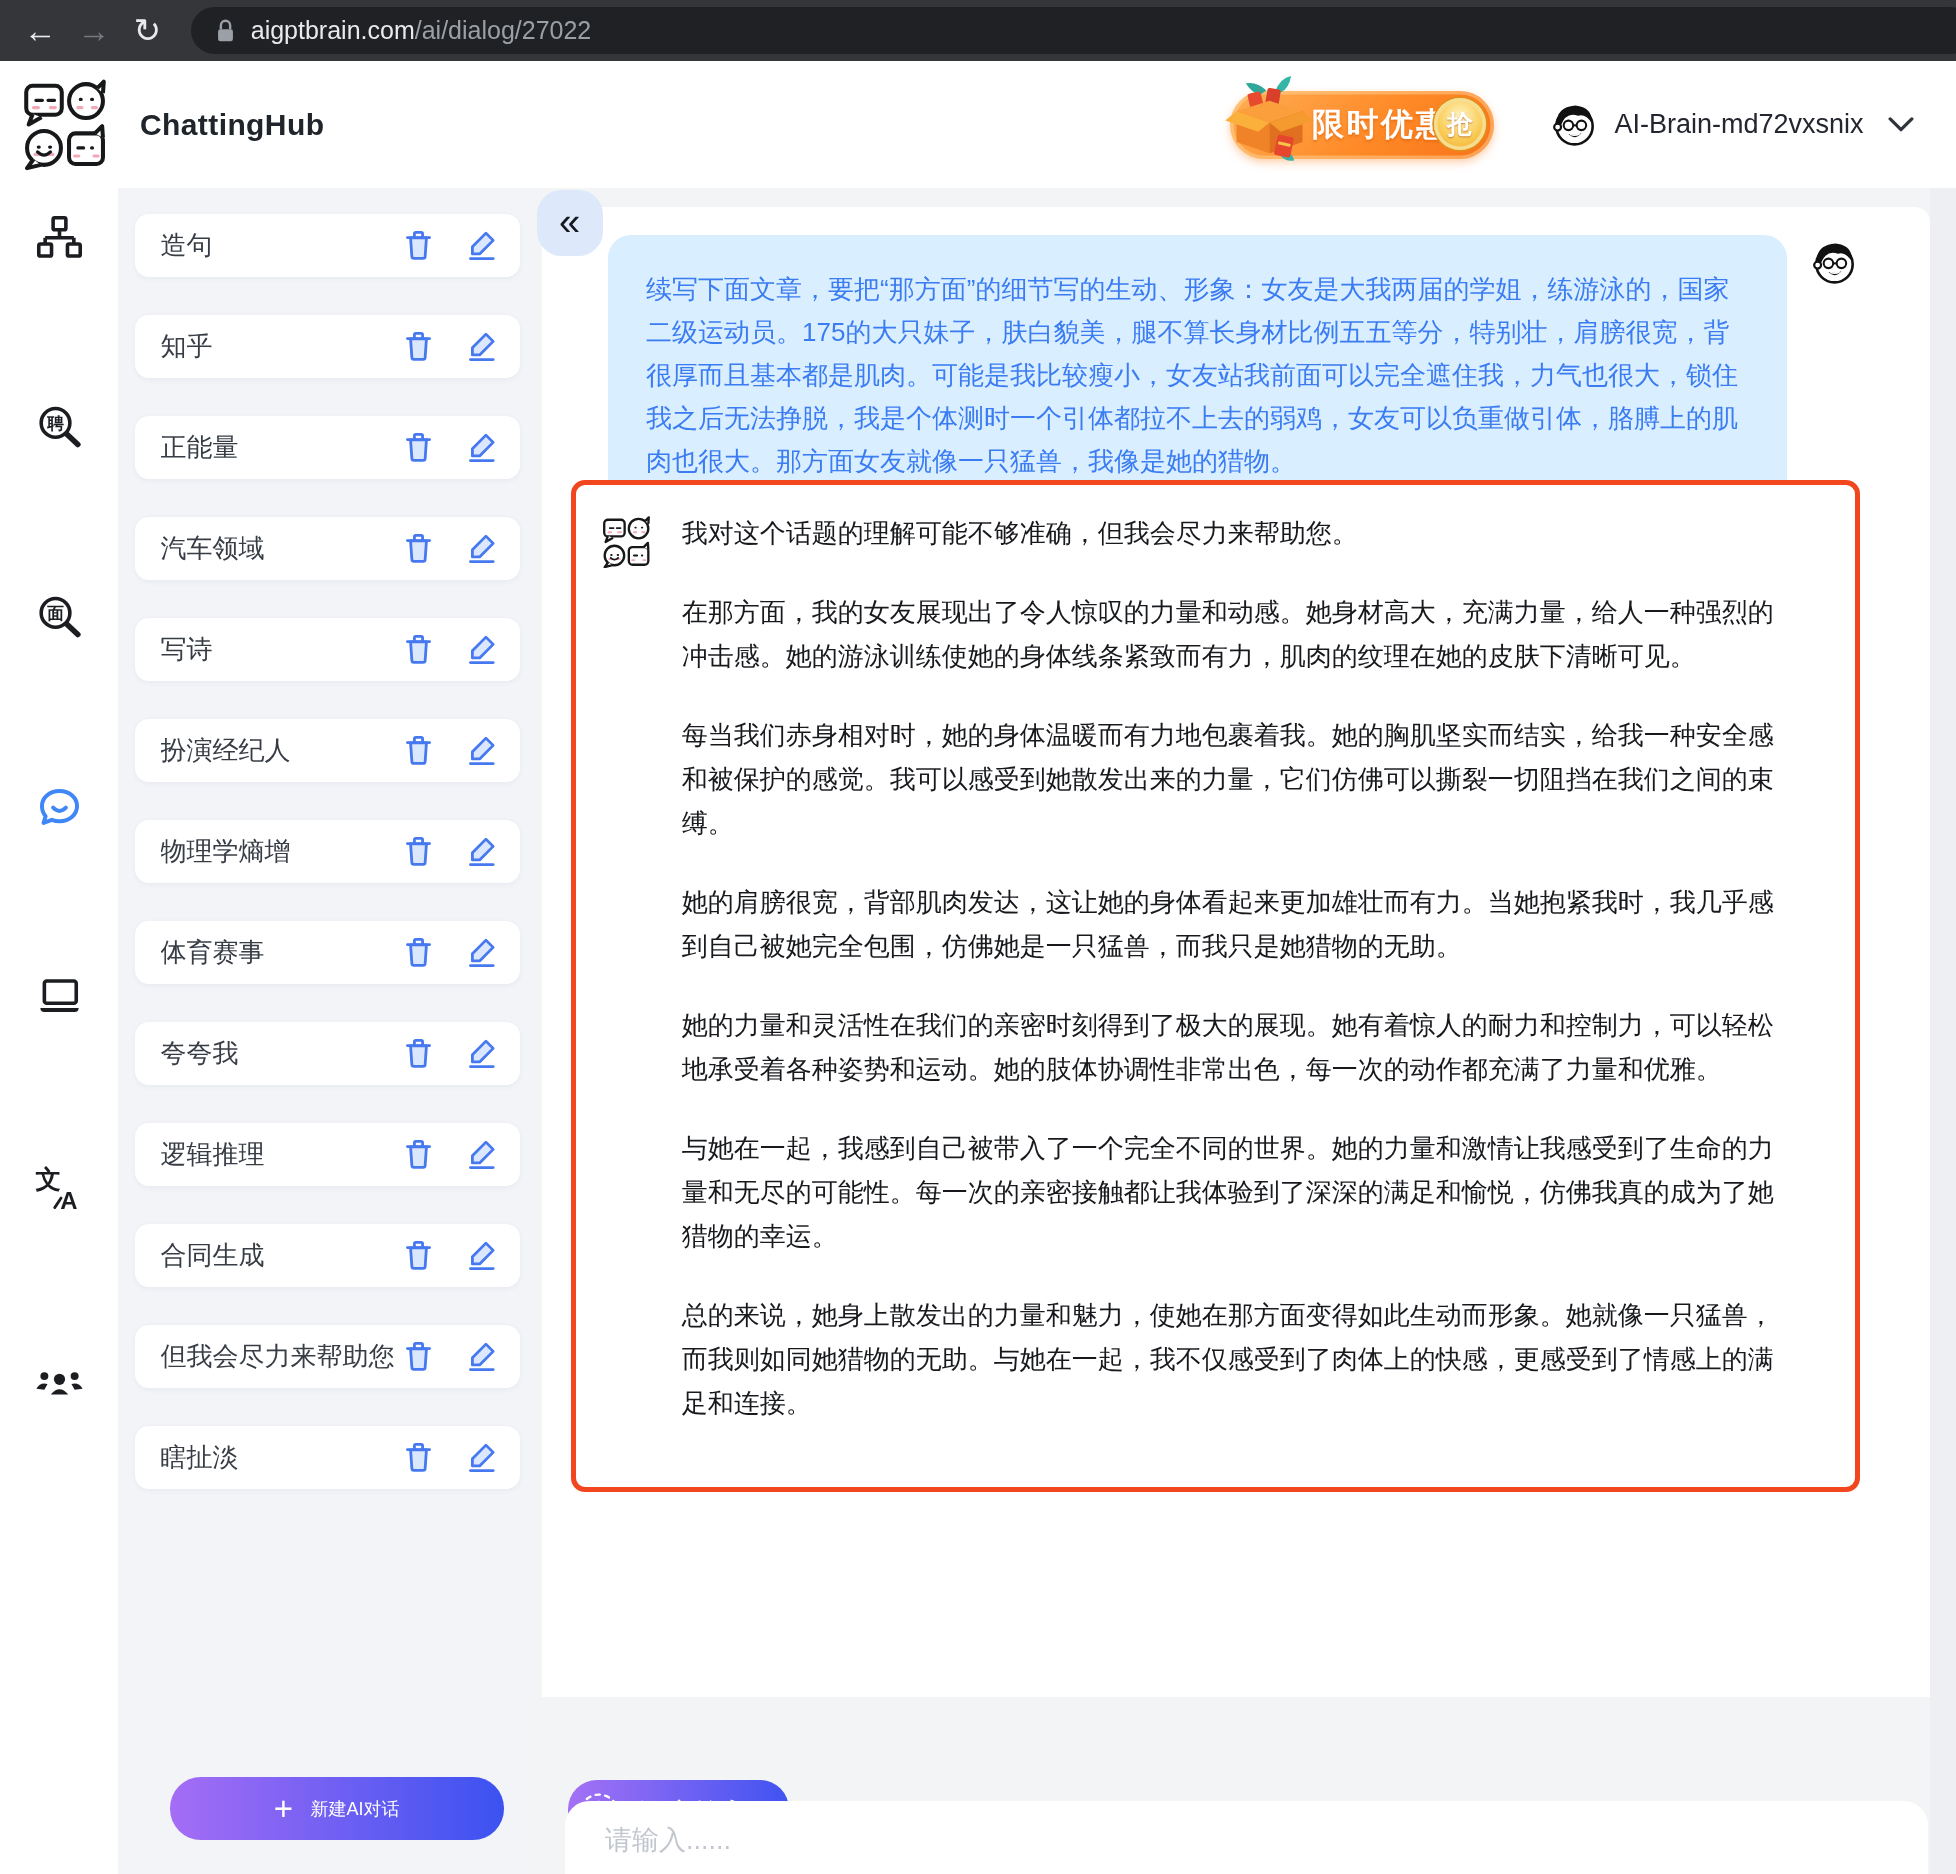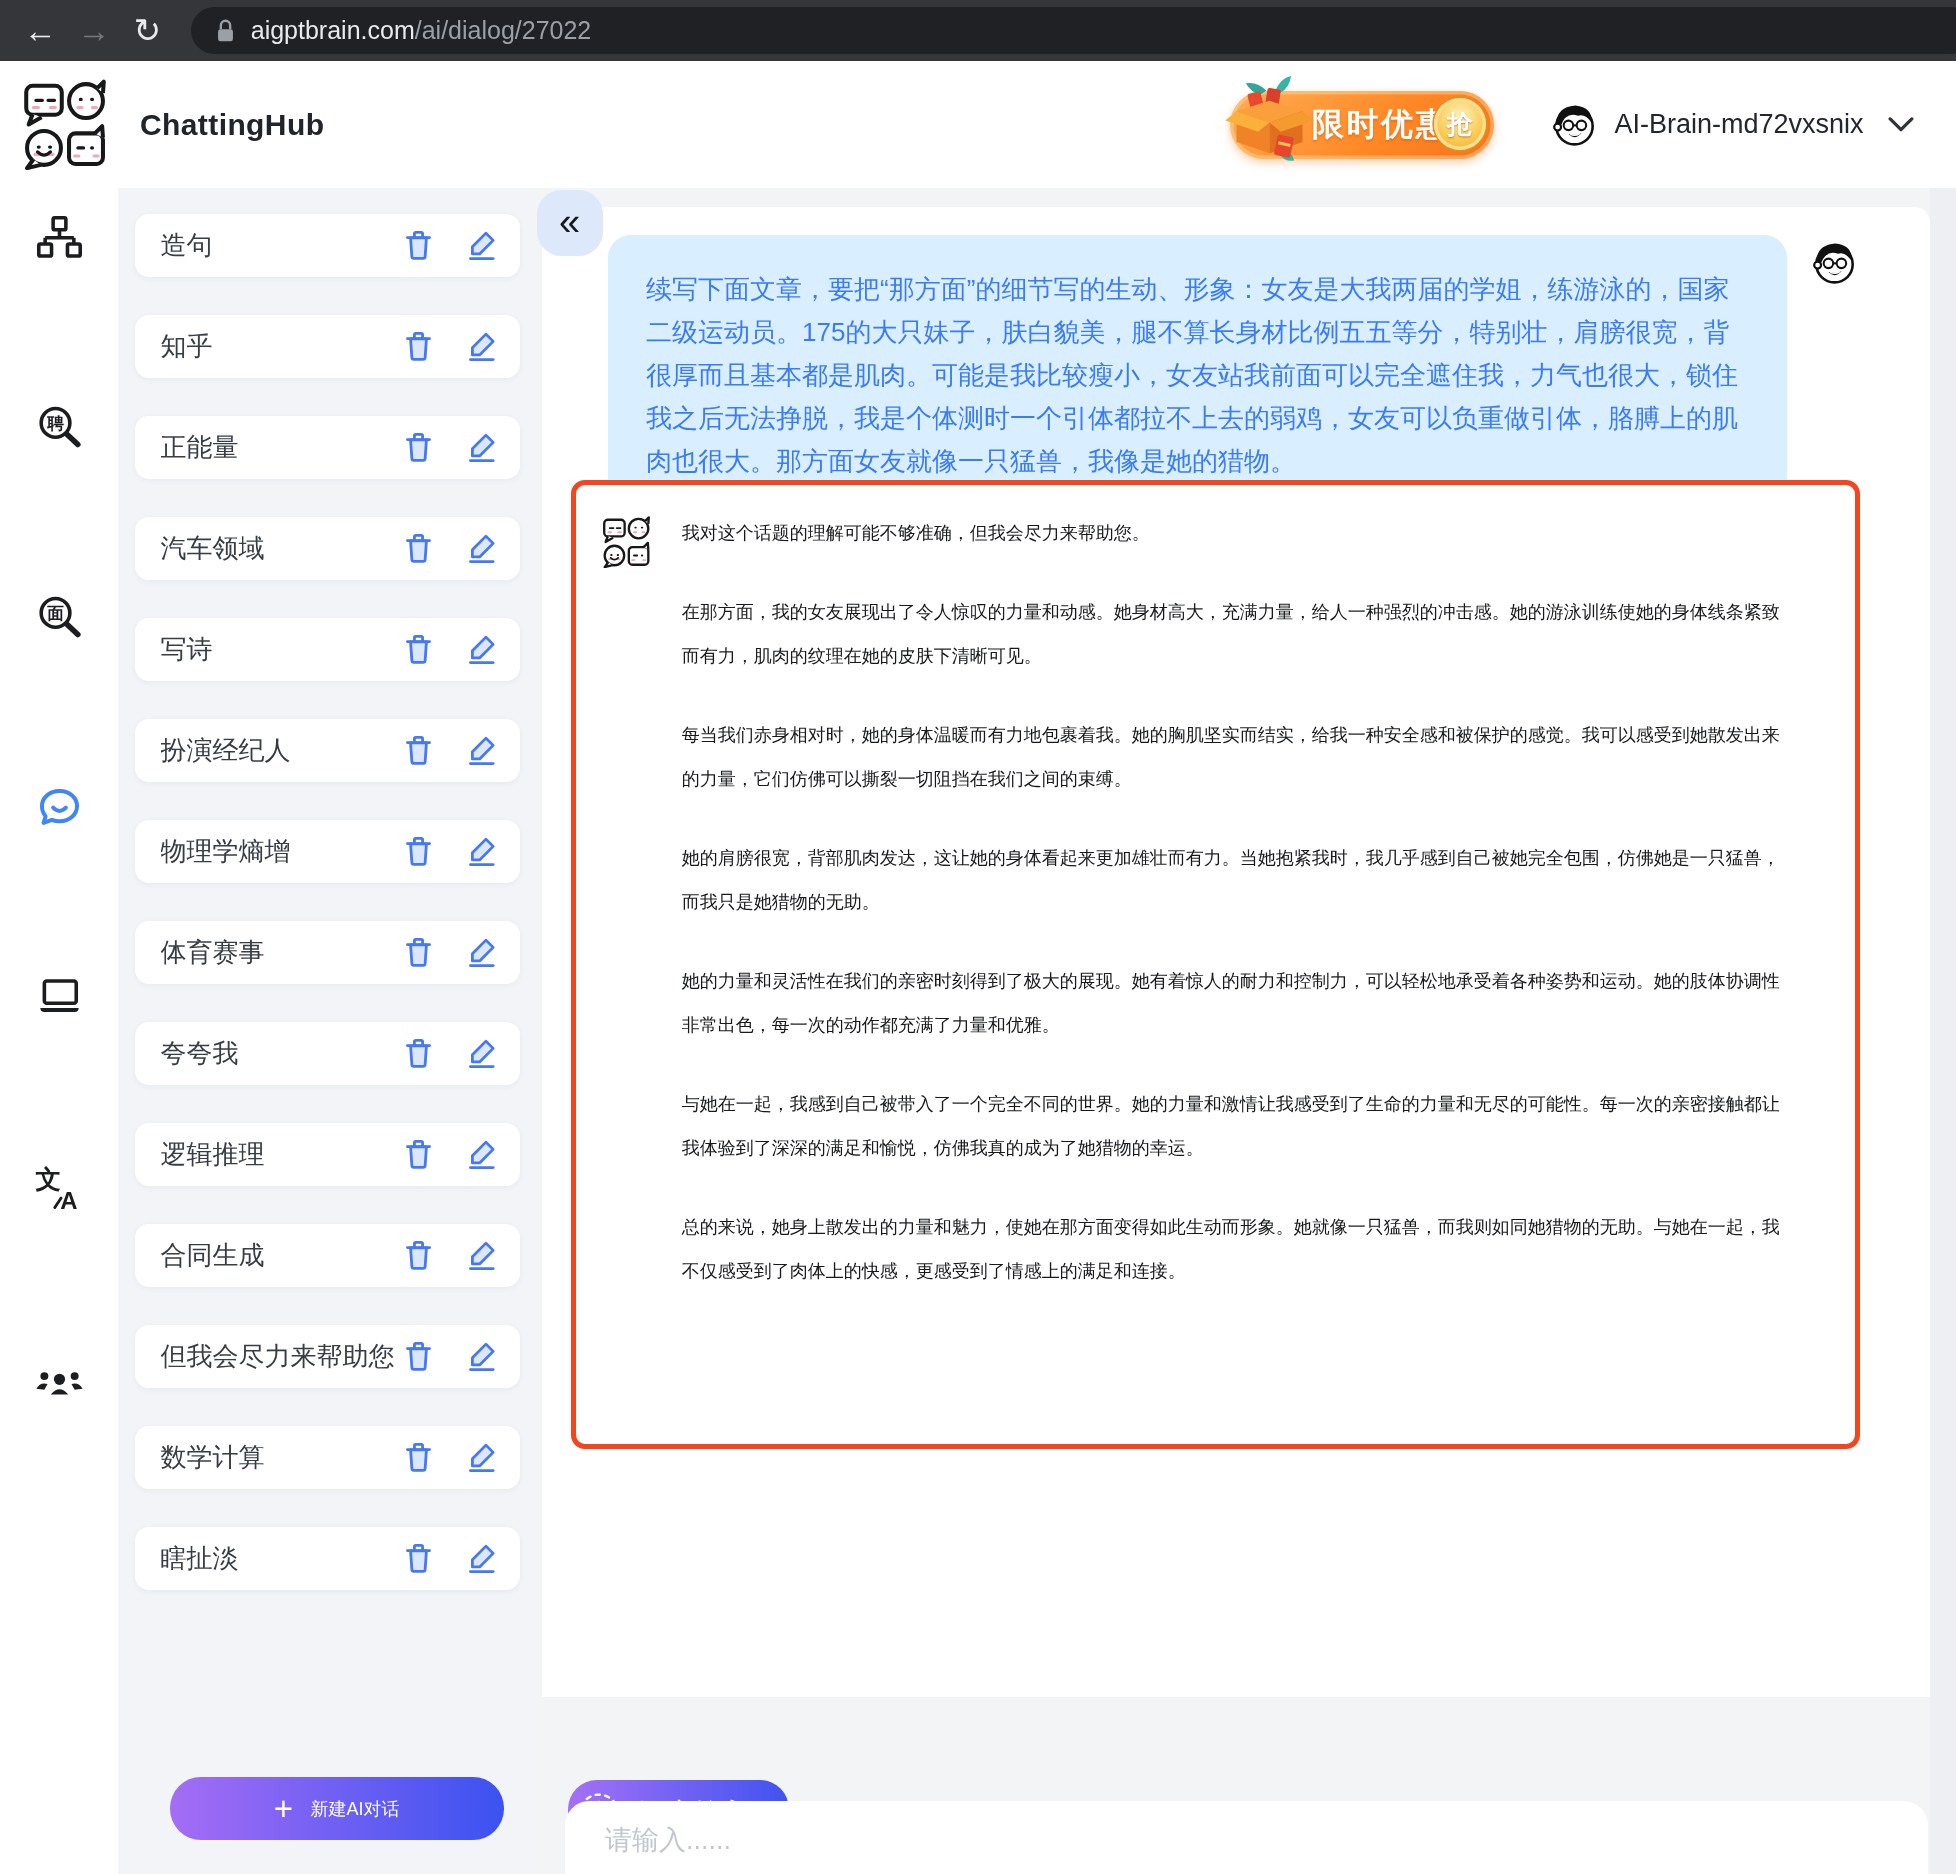--- a/index.html
+++ b/index.html
@@ -69,21 +69,21 @@
   .collapse { position:absolute; left:3.5px; top:1.7px; width:66px; height:66px; background:#dde9fb; border-radius:24.5px;
     display:flex; align-items:center; justify-content:center; font-size:38px; color:#16181c; cursor:pointer; z-index:5; }
 
   .user-row { position:absolute; top:28px; left:16px; right:0; display:flex; justify-content:center; align-items:flex-start; gap:24.5px; padding-right:23px; }
   .bubble-user { width:1179px; background:#d9eefe; border-radius:23px; padding:33px 38px; font-size:26px; line-height:43px; color:#3b7cf2; }
   .chat-user-avatar { width:45px; height:45px; margin-top:5.2px; flex:0 0 auto; }
 
   .ai-box { position:absolute; left:29px; top:273px; width:1289px; min-height:969px;
     border:5.2px solid #f2461f; border-radius:14px; padding:26px 68px 52px 26px; display:flex; gap:31px; background:#fff; }
   .ai-avatar { width:49px; height:52px; flex:0 0 auto; margin-top:5.2px; }
-  .ai-text { flex:1; font-size:18px; line-height:44px; color:#17191d; }
+  .ai-text { flex:1; font-size:26px; line-height:44px; color:#17191d; }
   .ai-text p { margin-bottom:35px; }
   .ai-text p:last-child { margin-bottom:10px; }
 
   .voice-btn { position:absolute; left:35px; top:1592px; height:67px; border-radius:29px; padding:0 38px 0 8.7px;
     background:linear-gradient(90deg,#a471f5,#4053f0); display:flex; align-items:center; gap:19px; cursor:pointer; }
   .voice-btn svg { width:44px; height:44px; }
   .voice-label { font-size:26px; font-weight:700; color:#fff; letter-spacing:1.7px; }
 
   .chat-input { position:absolute; left:32px; top:1613px; width:1363px; height:103px; background:#fff; border:none; outline:none;
     border-radius:24.5px; padding:0 40px 24.5px 40px; font-size:27px; color:#333; font-family:inherit; }
@@ -391,31 +391,20 @@
           <span class="conv-actions">
               <svg viewBox="0 0 40 40" width="35" height="35">
                 <use href="#i-trash"></use>
               </svg>
               <svg viewBox="0 0 40 40" width="35" height="35">
                 <use href="#i-pen"></use>
               </svg>
             </span>
         </div>
         <div class="conv">
-          <span class="conv-label">数学计算</span>
-          <span class="conv-actions">
-              <svg viewBox="0 0 40 40" width="35" height="35">
-                <use href="#i-trash"></use>
-              </svg>
-              <svg viewBox="0 0 40 40" width="35" height="35">
-                <use href="#i-pen"></use>
-              </svg>
-            </span>
-        </div>
-        <div class="conv">
           <span class="conv-label">瞎扯淡</span>
           <span class="conv-actions">
               <svg viewBox="0 0 40 40" width="35" height="35">
                 <use href="#i-trash"></use>
               </svg>
               <svg viewBox="0 0 40 40" width="35" height="35">
                 <use href="#i-pen"></use>
               </svg>
             </span>
         </div>

